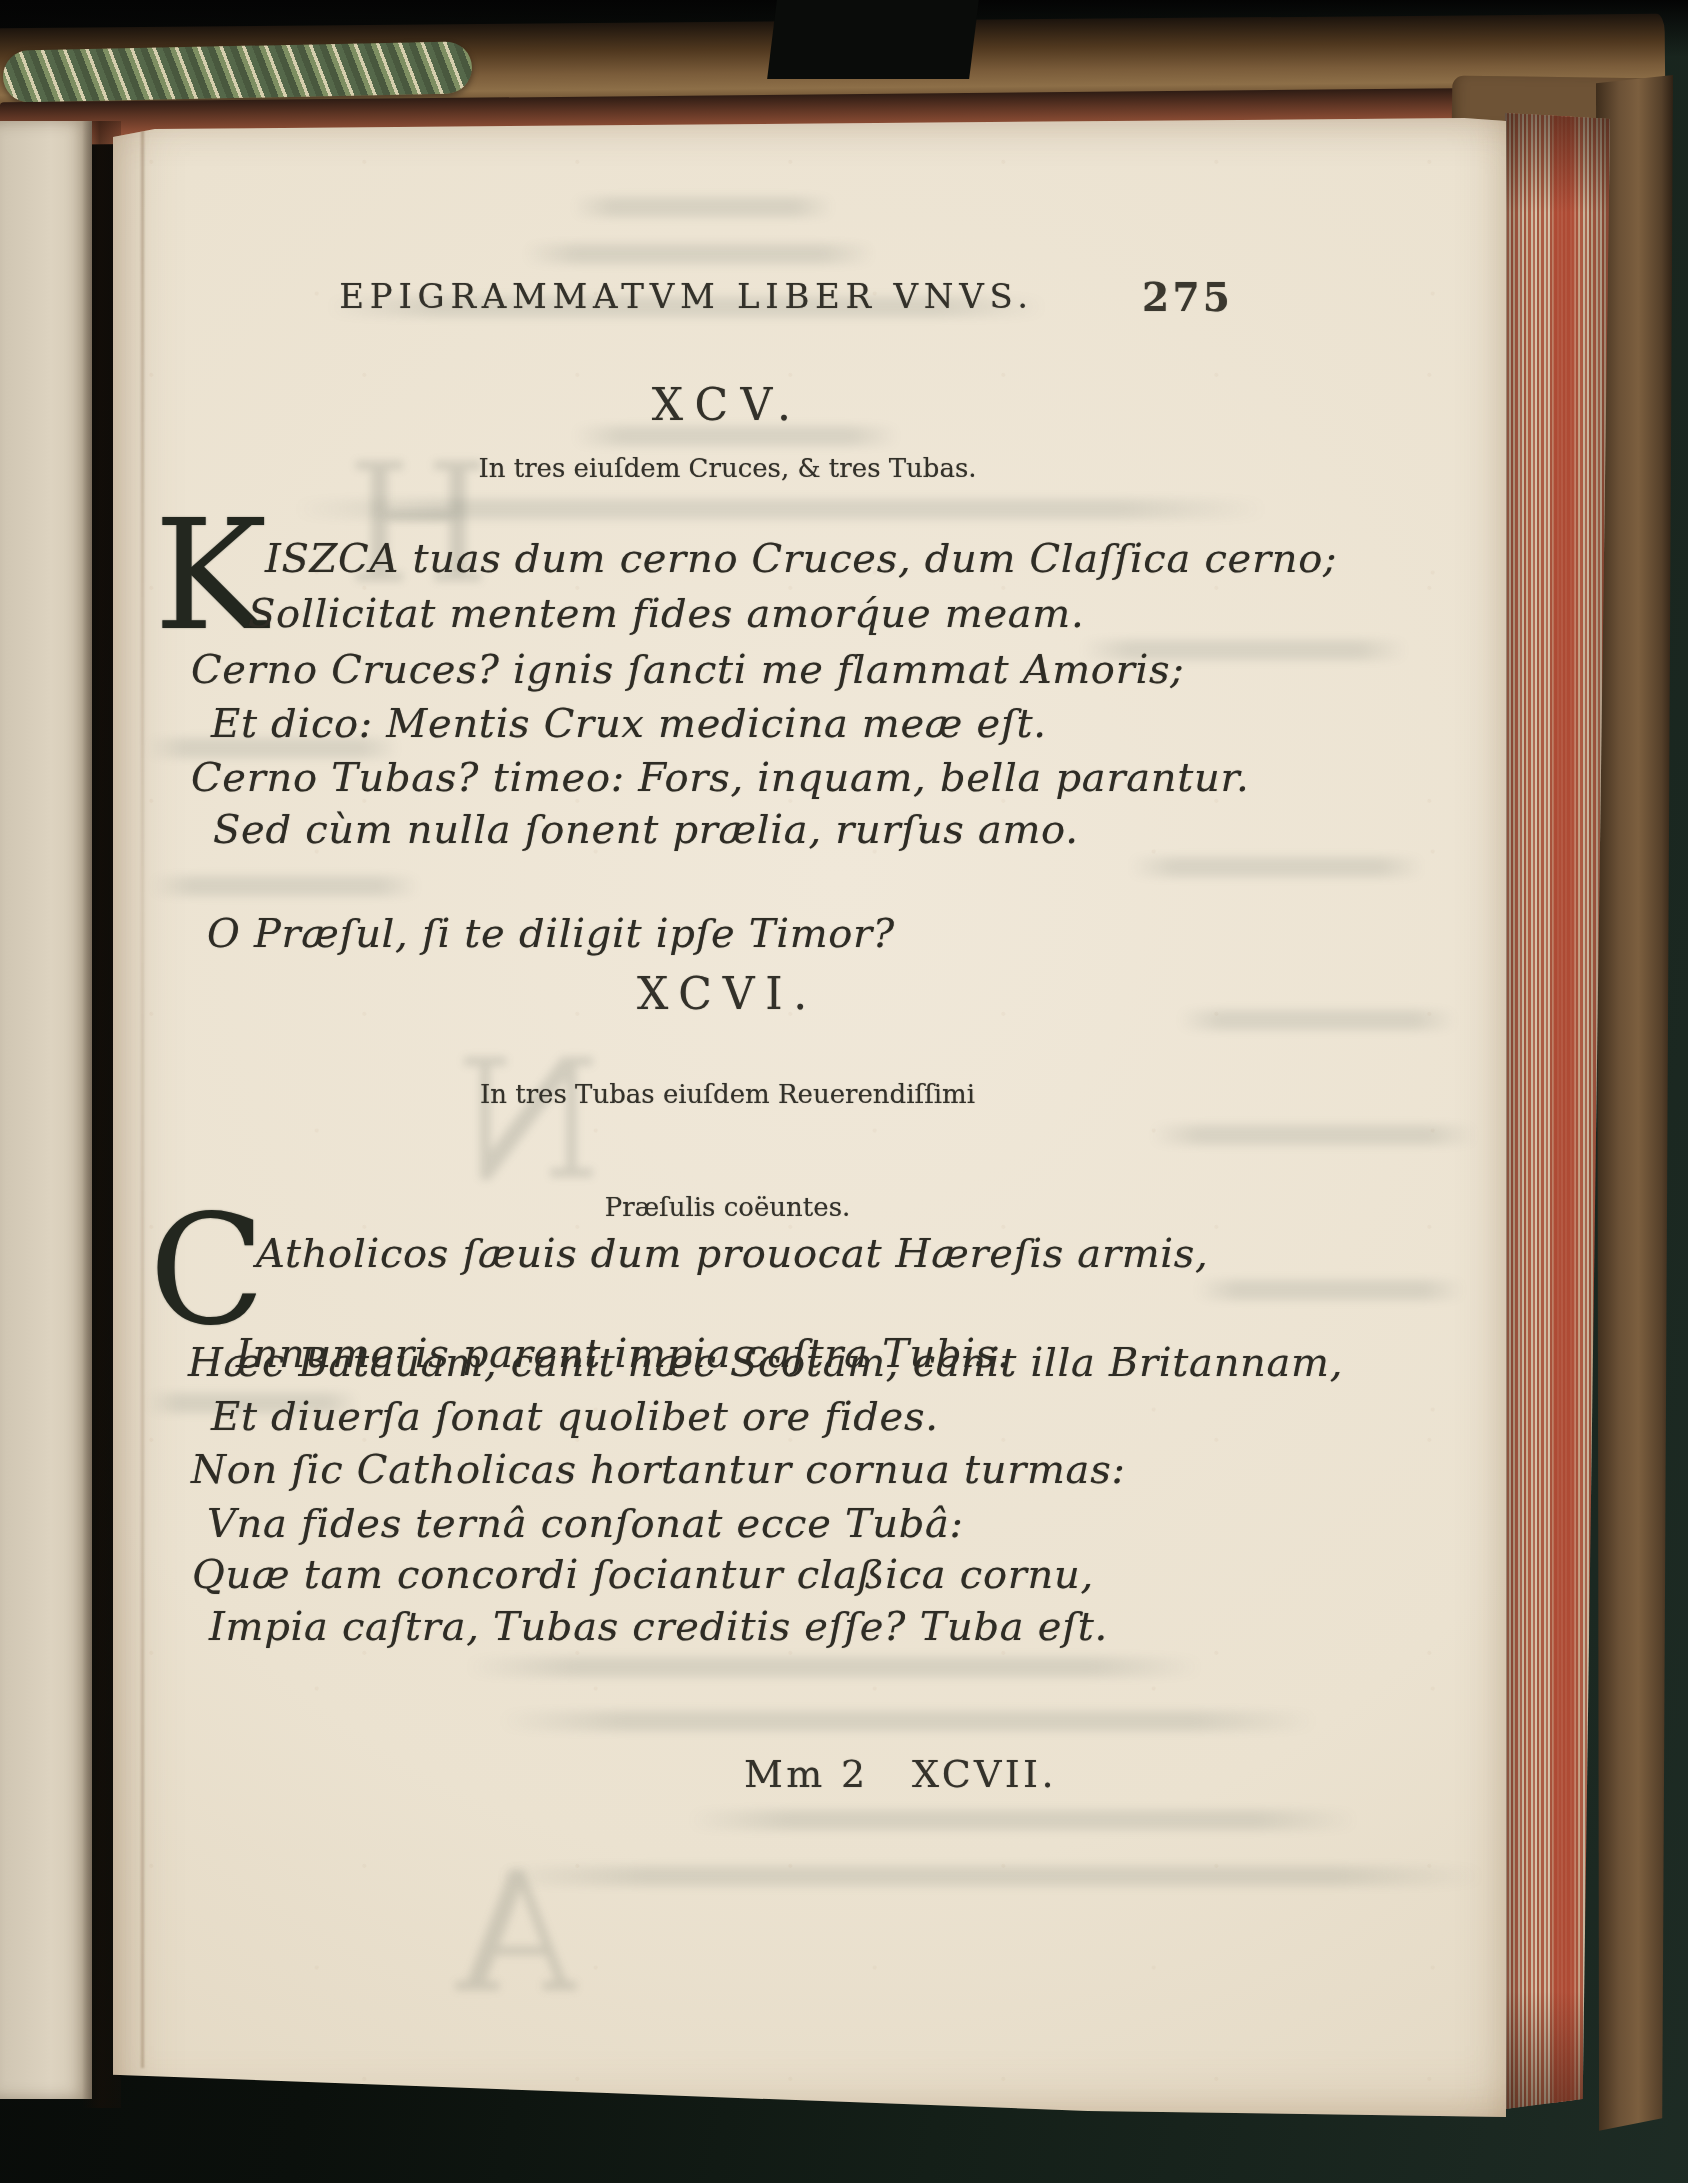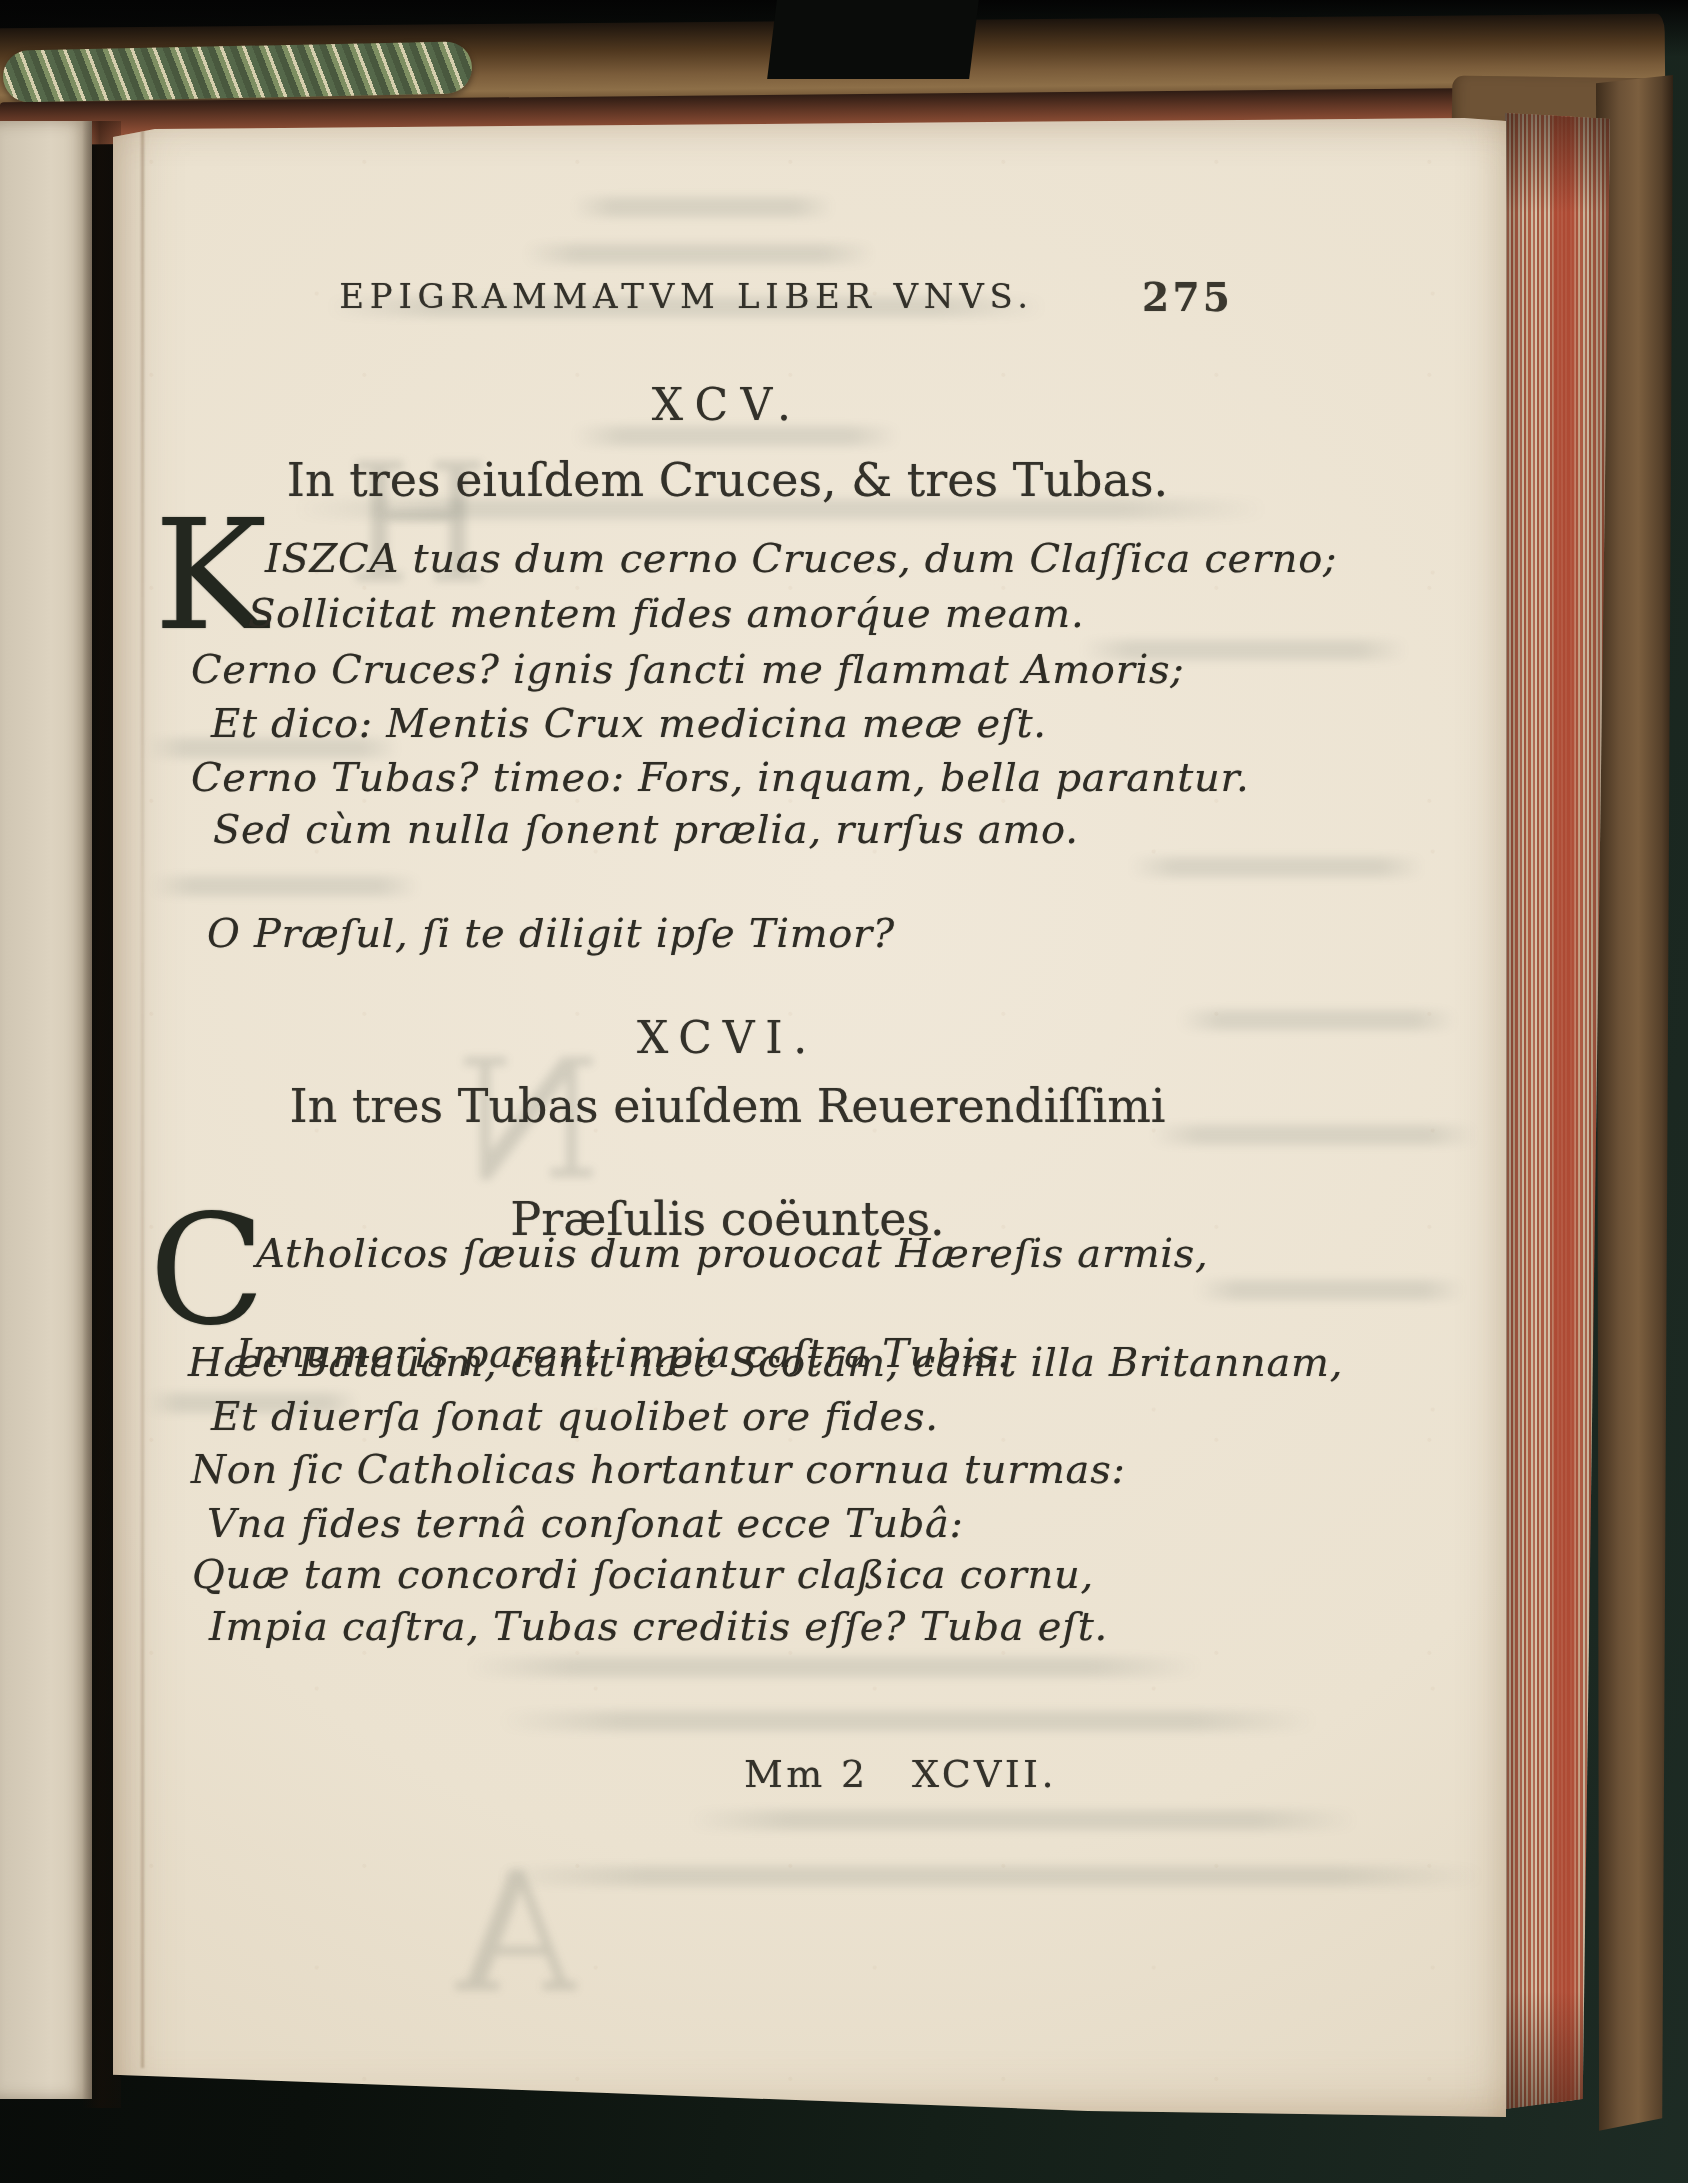--- a/index.html
+++ b/index.html
@@ -54,21 +54,21 @@
                inset 0 33px 49px -33px rgba(120,80,50,.30);}
   .page::before{content:"";position:absolute;left:28px;top:4.9px;bottom:57px;width:3.3px;
     background:linear-gradient(180deg,rgba(110,80,50,.35),rgba(110,80,50,.12) 40%,rgba(110,80,50,.3));
     filter:blur(0.8px);}
   
   .ink{color:#2e2c25;text-shadow:0 0 1px rgba(44,42,34,.5);}
   .center{text-align:center;}
   .running{left:0;width:1147px;top:161px;font-size:34px;letter-spacing:5.7px;color:#33312a;}
   .pagenum{left:1029px;top:159px;font-size:39px;font-weight:700;letter-spacing:3.3px;color:#3b382f;}
   .ep-head{left:82px;width:1065px;font-size:44px;letter-spacing:12.3px;color:#33312a;}
-  .ep-title{left:82px;width:1065px;font-size:46px;color:#33312a;}
+  .ep-title{left:82px;width:1065px;font-size:26px;color:#33312a;}
   .dropcap{font-size:152px;line-height:1;color:#23271f;text-shadow:0 0 1.6px rgba(35,39,31,.5);}
   .v{font-style:italic;font-size:40px;letter-spacing:0.7px;white-space:nowrap;}
   .sig{font-size:38px;letter-spacing:3.3px;color:#34322b;}
   
   .gb{height:19.7px;background:linear-gradient(90deg,rgba(98,108,100,0),rgba(98,108,100,.5) 15%,rgba(98,108,100,.5) 85%,rgba(98,108,100,0));
     filter:blur(4.9px);opacity:.3;transform:scaleX(-1);}
   .gletter{font-size:164px;line-height:1;color:rgba(88,98,90,.35);filter:blur(4.1px);
     transform:scaleX(-1);opacity:.55;font-family:"DejaVu Serif","Liberation Serif",serif;}
 </style>
 </head>
@@ -116,21 +116,21 @@
     <div class="abs ink ep-title center" style="top:338px;">In tres eiuſdem Cruces, &amp; tres Tubas.</div>
     <div class="abs dropcap" style="left:41px;top:385px;">K</div>
     <div class="abs ink v" style="left:152px;top:420px;">ISZCA tuas dum cerno Cruces, dum Claſſica cerno;</div>
     <div class="abs ink v" style="left:135px;top:475px;">Sollicitat mentem fides amorq́ue meam.</div>
     <div class="abs ink v" style="left:98px;top:585px;">Et dico: Mentis Crux medicina meæ eſt.</div>
     <div class="abs ink v" style="left:78px;top:531px;">Cerno Cruces? ignis ſancti me flammat Amoris;</div>
     <div class="abs ink v" style="left:78px;top:639px;">Cerno Tubas? timeo: Fors, inquam, bella parantur.</div>
     <div class="abs ink v" style="left:100px;top:691px;">Sed cùm nulla ſonent prælia, rurſus amo.</div>
     <div class="abs ink v" style="left:94px;top:795px;">O Præſul, ſi te diligit ipſe Timor?</div>
 
-    <div class="abs ink ep-head center" style="top:897px;letter-spacing:10.7px;">XCVI.</div>
+    <div class="abs ink ep-head center" style="top:853px;letter-spacing:10.7px;">XCVI.</div>
     <div class="abs ink ep-title center" style="top:964px;">In tres Tubas eiuſdem Reuerendiſſimi</div>
     <div class="abs ink ep-title center" style="top:1077px;">Præſulis coëuntes.</div>
     <div class="abs dropcap" style="left:36px;top:1080px;">C</div>
     <div class="abs ink v" style="left:143px;top:1115px;">Atholicos ſæuis dum prouocat Hæreſis armis,</div>
     <div class="abs ink v" style="left:123px;top:1167px;margin-top:48px;">Innumeris parent impia caſtra Tubis.</div>
     <div class="abs ink v" style="left:75px;top:1224px;">Hæc Batauam, canit hæc Scotam, canit illa Britannam,</div>
     <div class="abs ink v" style="left:98px;top:1278px;">Et diuerſa ſonat quolibet ore fides.</div>
     <div class="abs ink v" style="left:78px;top:1331px;">Non ſic Catholicas hortantur cornua turmas:</div>
     <div class="abs ink v" style="left:94px;top:1385px;">Vna fides ternâ conſonat ecce Tubâ:</div>
     <div class="abs ink v" style="left:79px;top:1436px;">Quæ tam concordi ſociantur claßica cornu,</div>

